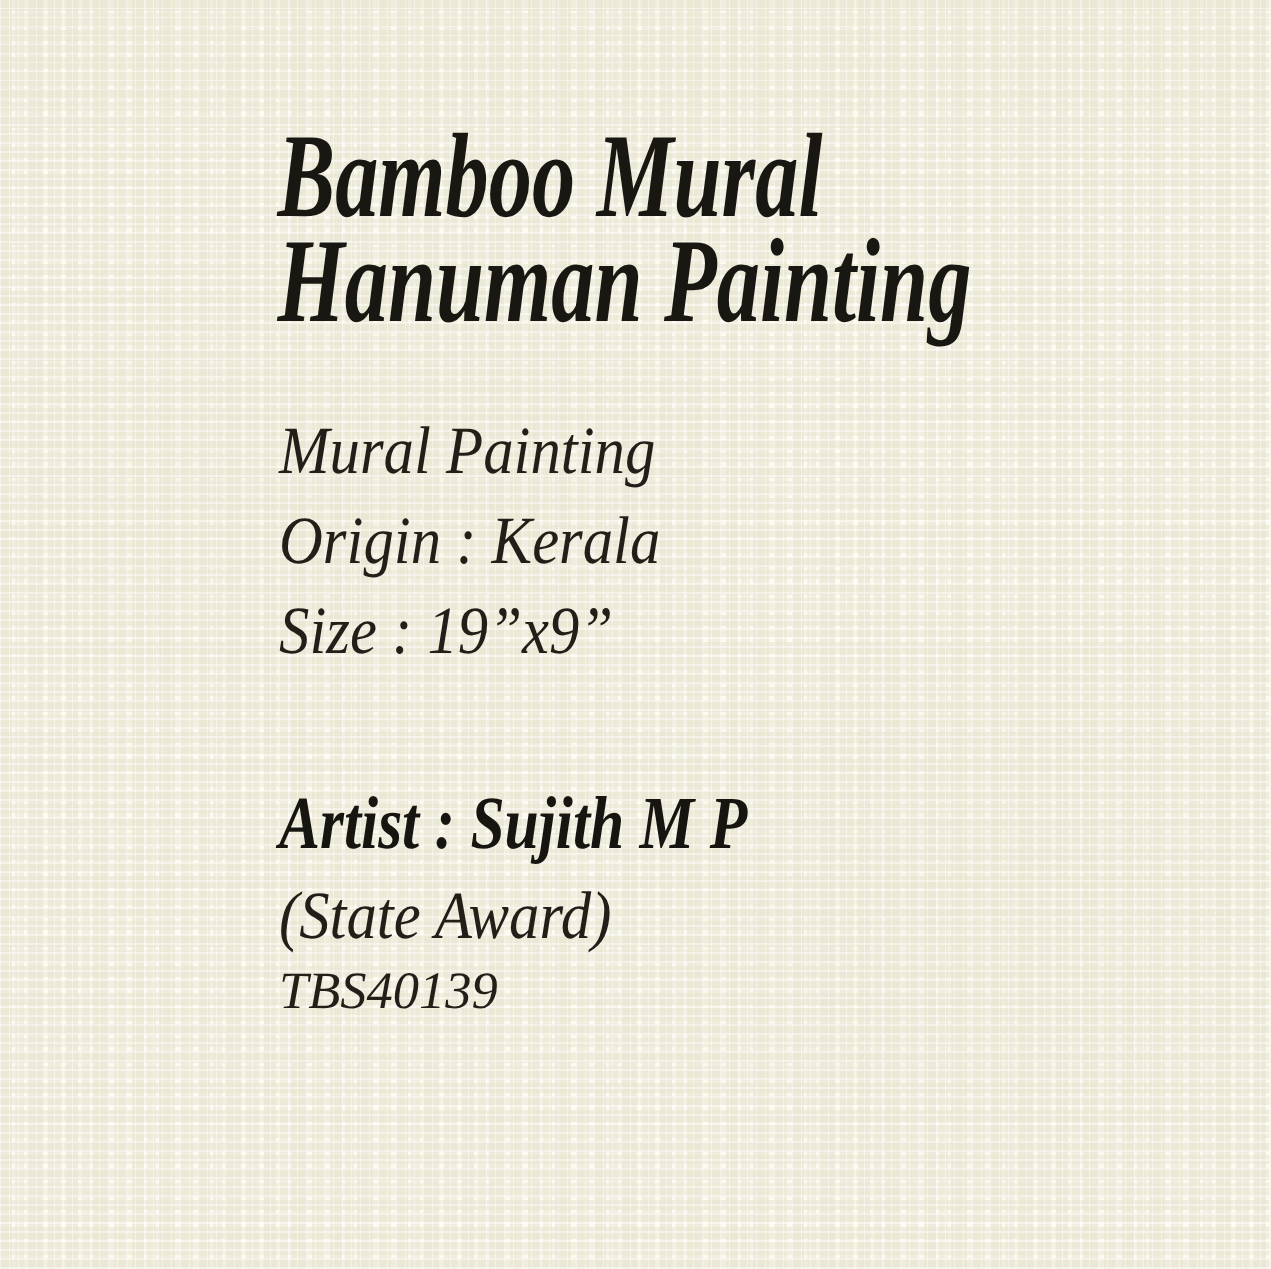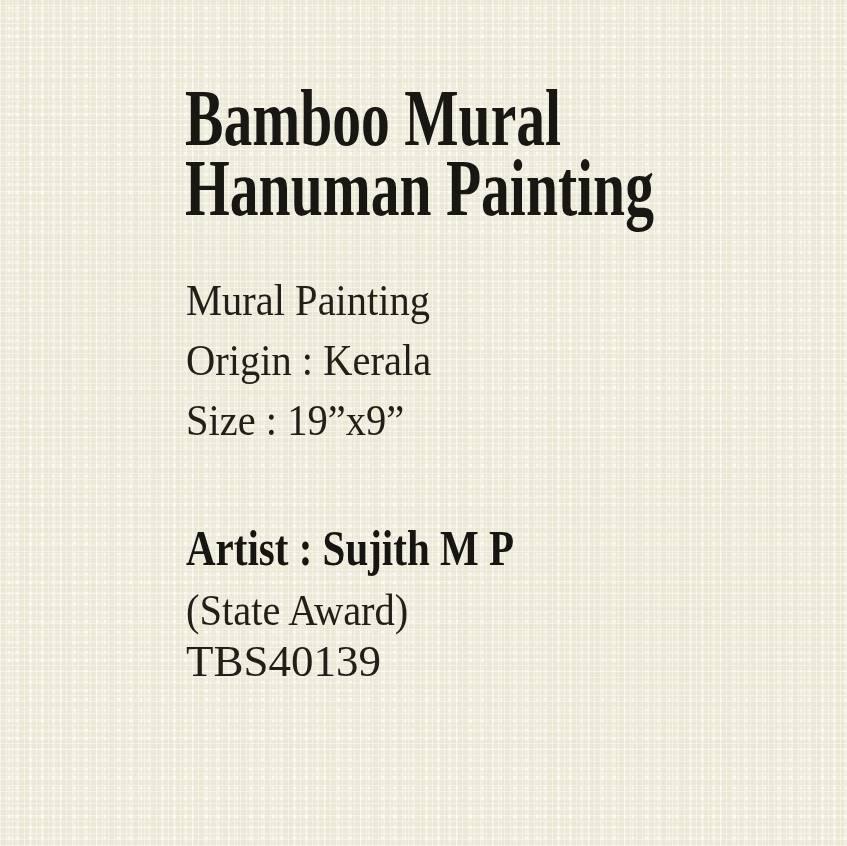--- a/index.html
+++ b/index.html
@@ -37,20 +37,21 @@
         rgba(0,0,0,0)          7px,  rgba(0,0,0,0)          9px,
         rgba(234,231,212,0.55) 9px,  rgba(234,231,212,0.55) 18px,
         rgba(0,0,0,0)          18px, rgba(0,0,0,0)          20px,
         rgba(234,231,212,0.70) 20px, rgba(234,231,212,0.70) 28px,
         rgba(0,0,0,0)          28px, rgba(0,0,0,0)          31px,
         rgba(234,231,212,0.60) 31px, rgba(234,231,212,0.60) 37px,
         rgba(0,0,0,0)          37px, rgba(0,0,0,0)          39px),
       
       radial-gradient(ellipse 420px 260px at 28% 38%, rgba(231,228,207,0.35), rgba(0,0,0,0) 70%),
       radial-gradient(ellipse 380px 300px at 78% 72%, rgba(231,228,207,0.30), rgba(0,0,0,0) 70%);
+    font-style: italic;
   }
 
   .title {
     position: absolute;
     left: 185px;
     top: 83px;
     font-family: "Liberation Serif", serif;
     font-weight: 700;
     font-size: 80px;
     line-height: 70px;
@@ -96,21 +97,21 @@
     color: #221f19;
     transform: scaleX(0.90);
     transform-origin: left top;
     white-space: nowrap;
   }
 
   .sku {
     position: absolute;
     left: 186px;
     top: 636px;
-    font-size: 45px;
+    font-size: 35px;
     line-height: 50px;
     color: #221f19;
     white-space: nowrap;
   }
 </style>
 </head>
 <body>
 
 <div class="canvas">
 

